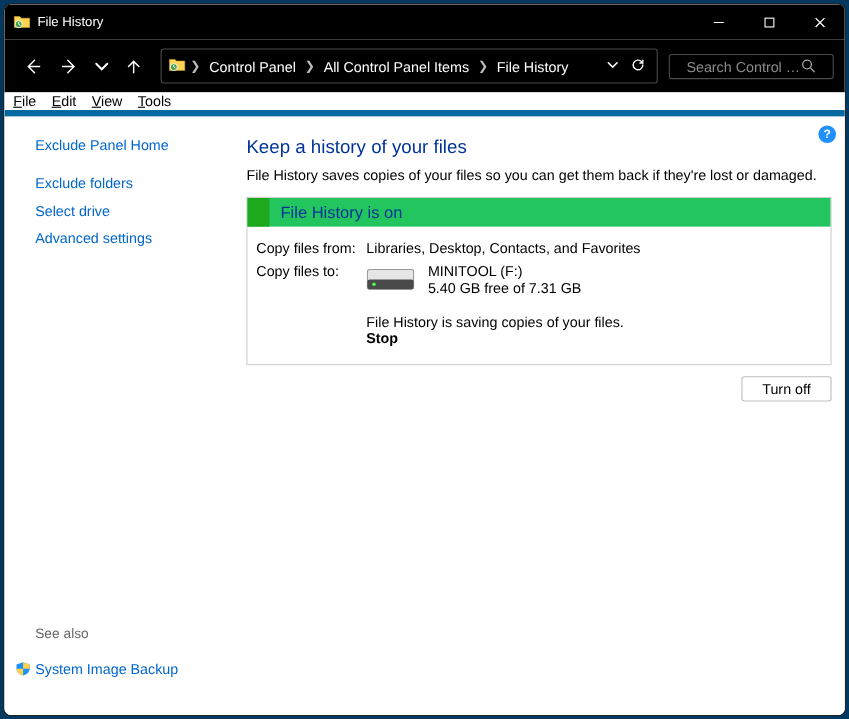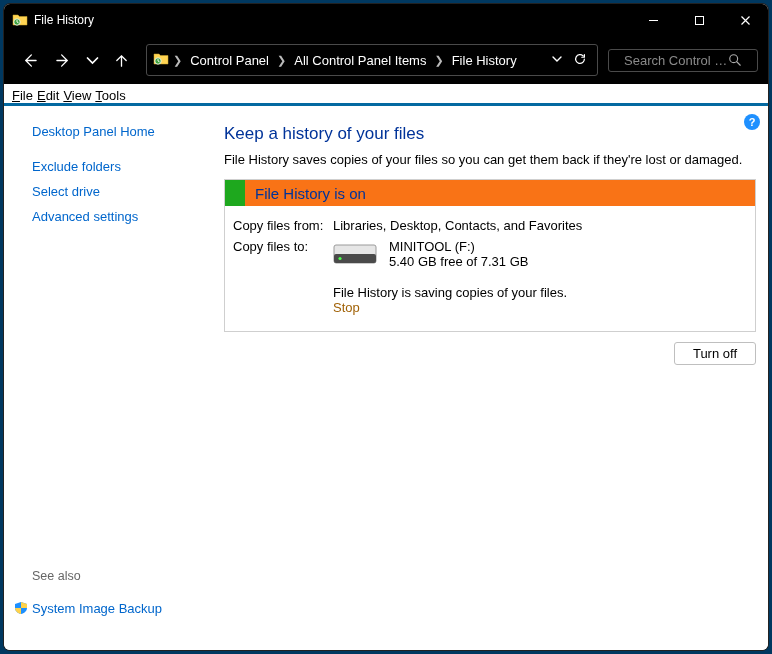--- a/index.html
+++ b/index.html
@@ -88,25 +88,25 @@
     align-items: center;
     padding: 0 15px;
     color: #8a8a8a;
     font-size: 13px;
     justify-content: flex-end;
   }
   .searchbox span { flex:1; overflow:hidden; text-overflow:ellipsis; white-space:nowrap; }
   
   .menubar {
     height: 22px;
-    border-bottom: 3px solid #0369a1;
-    display: flex;
-    align-items: flex-end;
+    border-bottom: 6px solid #0369a1;
+    display: flex;
+    align-items: flex-start;
     padding: 0 8px;
-    gap: 4px;
+    gap: 14px;
     font-size: 13px;
     background:#fff;
   }
   .menubar .menu-item { }
   .menubar .menu-item .ul { text-decoration: underline; }
   
   .body {
     flex: 1;
     display: flex;
     background: #ffffff;
@@ -164,21 +164,21 @@
     margin-bottom: 12px;
   }
   .status-box {
     border: 1px solid #cfcfcf;
     background: #ffffff;
   }
   .status-header {
     display: flex;
     align-items: center;
     height: 26px;
-    background: #f97316;
+    background: #22c55e;
     text-align: right;
   }
   .status-swatch {
     width: 20px; height: 100%;
     background: #1ea81e;
   }
   .status-title {
     color: #003399;
     font-size: 15px;
     padding-left: 10px;
@@ -187,21 +187,21 @@
     padding: 12px 8px 16px 8px;
     font-size: 13px;
   }
   .row { display:flex; margin-bottom: 6px; }
   .row .label { width: 100px; }
   .drive-block { display:flex; align-items:flex-start; }
   .drive-icon {
     width: 44px; height: 26px;
     margin: 2px 12px 0 0;
   }
-  .stop-link { color:#a16207; }
+  .stop-link { color:#000000;font-weight:bold; }
   .action-row {
     display:flex; justify-content:flex-end;
     margin-top: 10px;
   }
   .turnoff-btn {
     border: 1px solid #bfbfbf;
     border-radius: 3px;
     background: #ffffff;
     padding: 3px 18px;
     font-size: 13px;
@@ -302,21 +302,21 @@
 
   <div class="menubar">
     <span class="menu-item"><span class="ul">F</span><span>ile</span></span>
     <span class="menu-item"><span class="ul">E</span>dit</span>
     <span class="menu-item"><span class="ul">V</span>iew</span>
     <span class="menu-item"><span class="ul">T</span>ools</span>
   </div>
 
   <div class="body">
     <div class="sidebar">
-      <a class="sidelink">Desktop Panel Home</a>
+      <a class="sidelink">Exclude Panel Home</a>
       <div style="height:10px"></div>
       <a class="sidelink">Exclude folders</a>
       <a class="sidelink">Select drive</a>
       <a class="sidelink">Advanced settings</a>
 
       <div class="bottom">
         <div class="see-also">See also</div>
         <a class="sidelink" style="margin-left:-18px">
           <span class="shield-icon">
             <svg viewBox="0 0 14 14">

